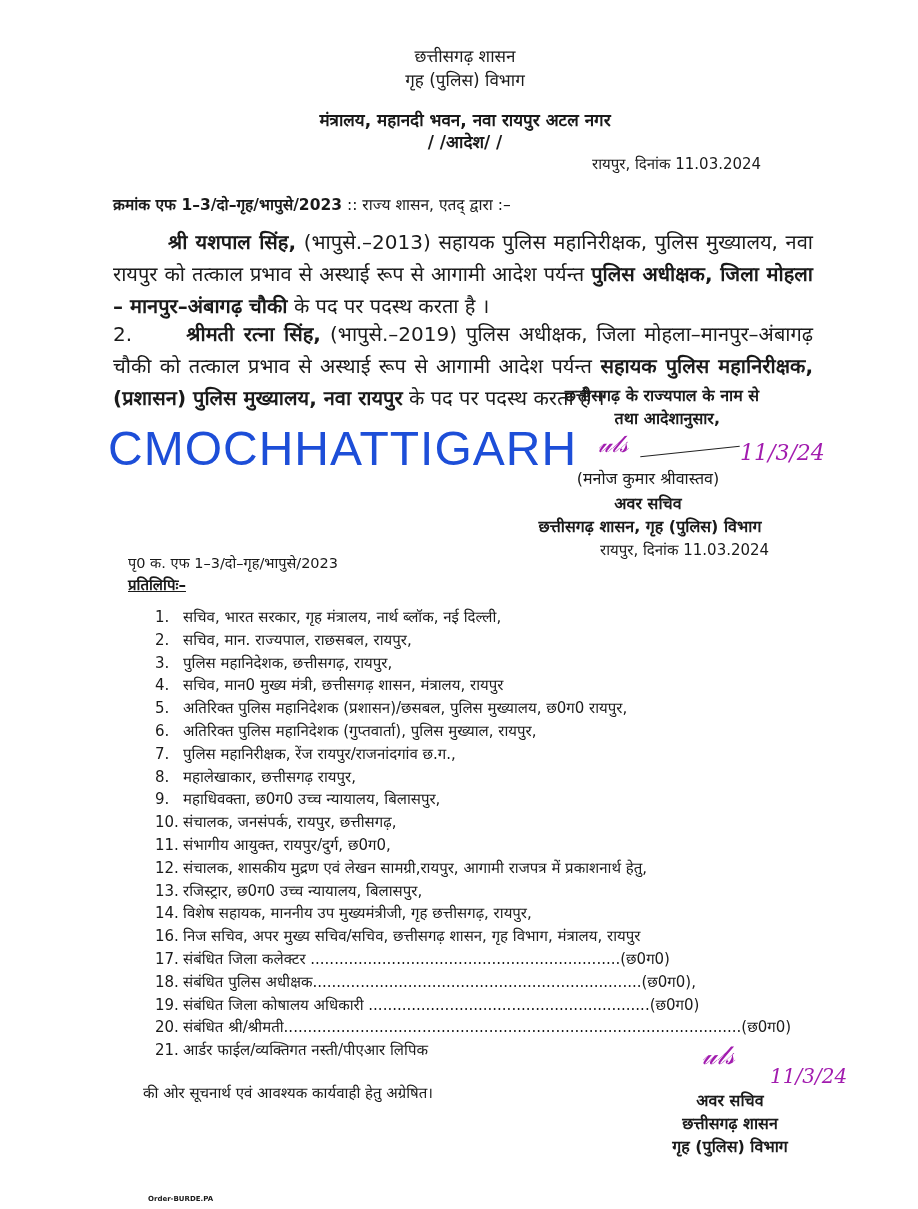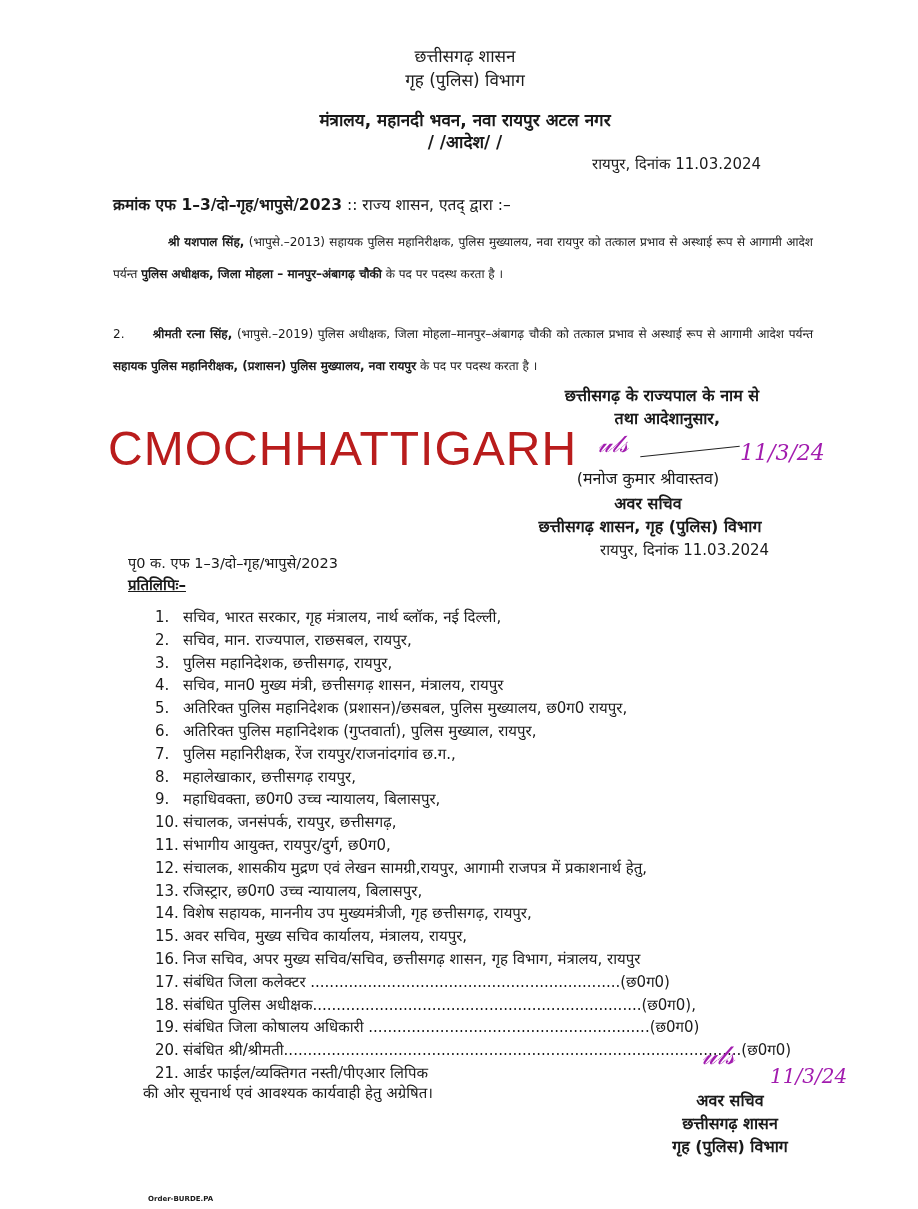--- a/index.html
+++ b/index.html
@@ -1,26 +1,26 @@
 <!DOCTYPE html>
 <html><head>
 <meta charset="utf-8">
 <style>
   html, body { margin:0; padding:0; }
   body { width:918px; height:1209px; background:#ffffff; position:relative; overflow:hidden;
          font-family:"DejaVu Sans", sans-serif; color:#1a1a1a; }
   .abs { position:absolute; white-space:nowrap; }
   .hdr { font-size:17px; text-align:center; width:500px; left:215px; }
-  .para { position:absolute; left:113px; width:700px; font-size:12px; line-height:32px; }
+  .para { position:absolute; left:113px; width:700px; font-size:20px; line-height:32px; }
   .b { font-weight:bold; }
   .sig { font-size:16px; text-align:center; }
   .list { position:absolute; left:155px; top:606px; font-size:15px; }
   .li { height:22.8px; line-height:22.8px; white-space:nowrap; }
   .li .n { display:inline-block; width:28px; }
-  .watermark { font-family:"Liberation Sans", sans-serif; font-size:48px; letter-spacing:1px; color:#b91c1c; }
+  .watermark { font-family:"Liberation Sans", sans-serif; font-size:48px; letter-spacing:1px; color:#1d4ed8; }
   .scribble { font-family:"DejaVu Serif", serif; font-style:italic; color:#a21caf; }
   .footer-code { font-size:7px; font-weight:bold;text-align:right; }
 </style>
 </head>
 <body>
 
 <div class="abs hdr" style="top:44px;">छत्तीसगढ़ शासन</div>
 <div class="abs hdr" style="top:68px;">गृह (पुलिस) विभाग</div>
 <div class="abs hdr b" style="top:108px;">मंत्रालय, महानदी भवन, नवा रायपुर अटल नगर</div>
 <div class="abs hdr b" style="top:130px;">/ /आदेश/ /</div>
@@ -60,21 +60,20 @@
   <div class="li"><span class="n">5.</span><span>अतिरिक्त पुलिस महानिदेशक (प्रशासन)/छसबल, पुलिस मुख्यालय, छ0ग0 रायपुर,</span></div>
   <div class="li"><span class="n">6.</span><span>अतिरिक्त पुलिस महानिदेशक (गुप्तवार्ता), पुलिस मुख्याल, रायपुर,</span></div>
   <div class="li"><span class="n">7.</span><span>पुलिस महानिरीक्षक, रेंज रायपुर/राजनांदगांव छ.ग.,</span></div>
   <div class="li"><span class="n">8.</span><span>महालेखाकार, छत्तीसगढ़ रायपुर,</span></div>
   <div class="li"><span class="n">9.</span><span>महाधिवक्ता, छ0ग0 उच्च न्यायालय, बिलासपुर,</span></div>
   <div class="li"><span class="n">10.</span><span>संचालक, जनसंपर्क, रायपुर, छत्तीसगढ़,</span></div>
   <div class="li"><span class="n">11.</span><span>संभागीय आयुक्त, रायपुर/दुर्ग, छ0ग0,</span></div>
   <div class="li"><span class="n">12.</span><span>संचालक, शासकीय मुद्रण एवं लेखन सामग्री,रायपुर, आगामी राजपत्र में प्रकाशनार्थ हेतु,</span></div>
   <div class="li"><span class="n">13.</span><span>रजिस्ट्रार, छ0ग0 उच्च न्यायालय, बिलासपुर,</span></div>
   <div class="li"><span class="n">14.</span><span>विशेष सहायक, माननीय उप मुख्यमंत्रीजी, गृह छत्तीसगढ़, रायपुर,</span></div>
-  <div class="li"><span class="n">15.</span><span>अवर सचिव, मुख्य सचिव कार्यालय, मंत्रालय, रायपुर,</span></div>
   <div class="li"><span class="n">16.</span><span>निज सचिव, अपर मुख्य सचिव/सचिव, छत्तीसगढ़ शासन, गृह विभाग, मंत्रालय, रायपुर</span></div>
   <div class="li"><span class="n">17.</span><span>संबंधित जिला कलेक्टर .................................................................(छ0ग0)</span></div>
   <div class="li"><span class="n">18.</span><span>संबंधित पुलिस अधीक्षक.....................................................................(छ0ग0),</span></div>
   <div class="li"><span class="n">19.</span><span>संबंधित जिला कोषालय अधिकारी ...........................................................(छ0ग0)</span></div>
   <div class="li"><span class="n">20.</span><span>संबंधित श्री/श्रीमती................................................................................................(छ0ग0)</span></div>
   <div class="li"><span class="n">21.</span><span>आर्डर फाईल/व्यक्तिगत नस्ती/पीएआर लिपिक</span></div>
 </div>
 
 <div class="abs" style="top:1082px; left:143px; font-size:15px;">की ओर सूचनार्थ एवं आवश्यक कार्यवाही हेतु अग्रेषित।</div>
 

